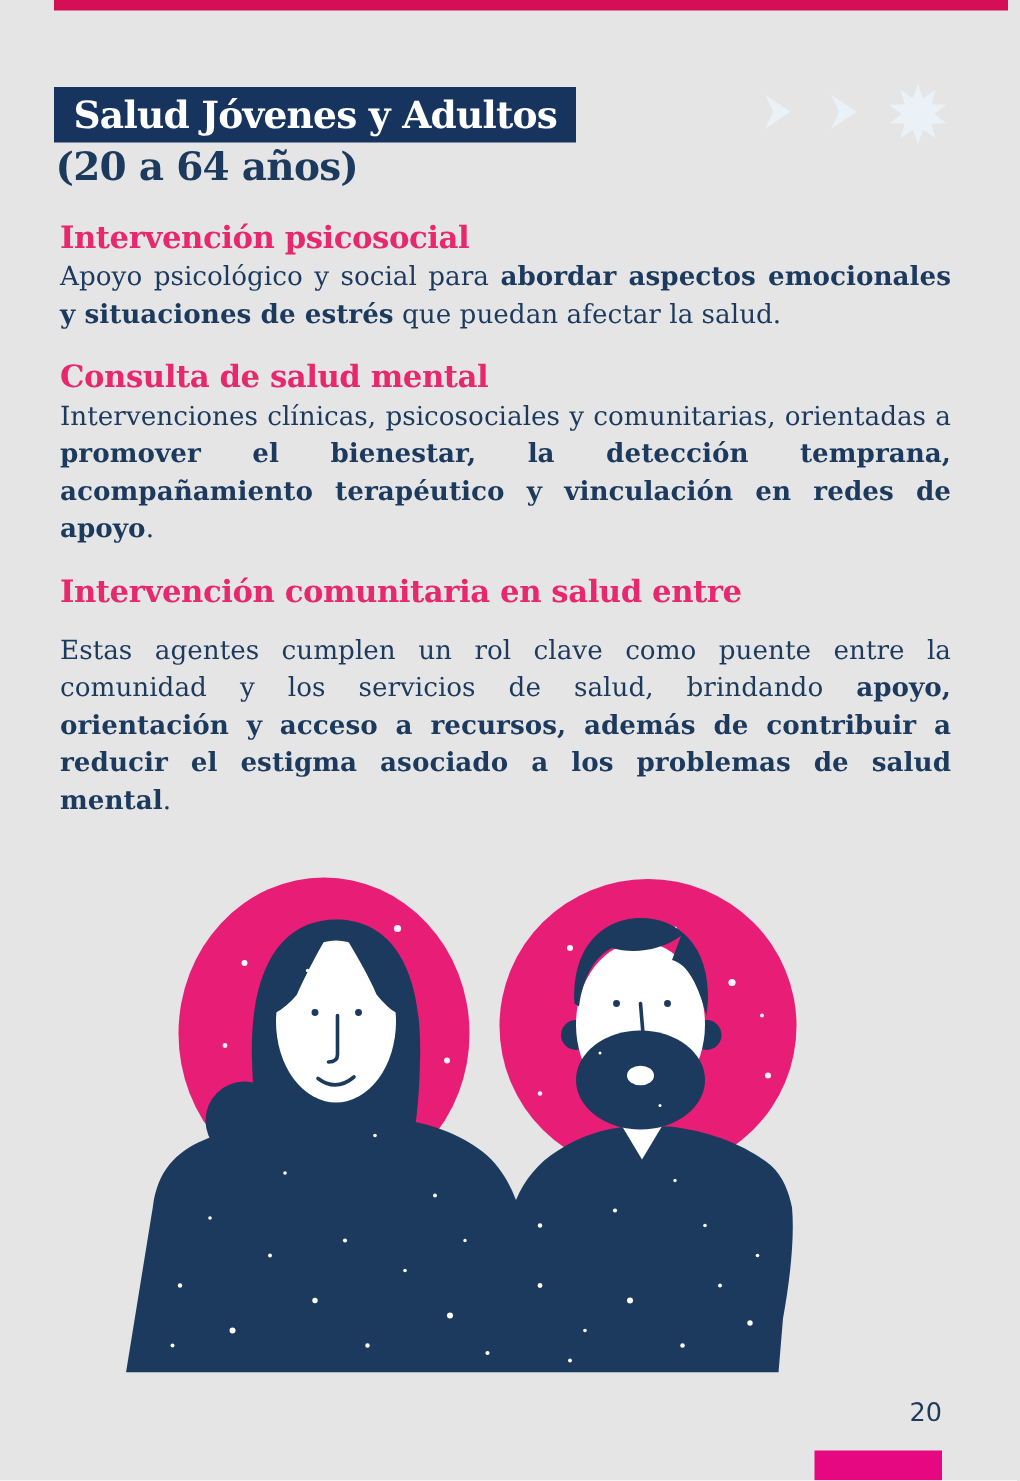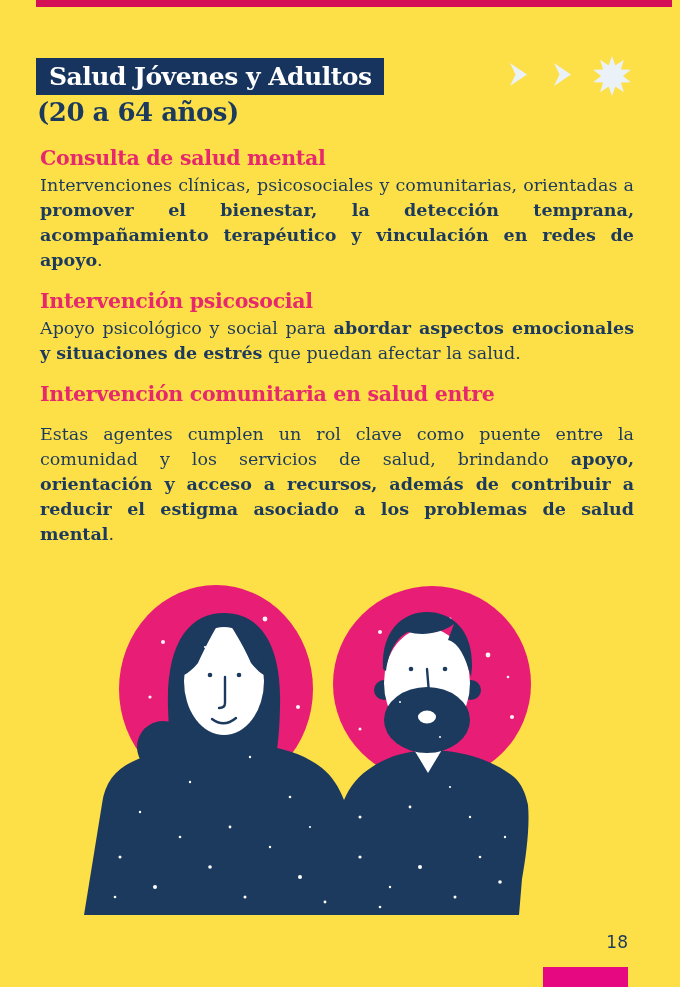--- a/index.html
+++ b/index.html
@@ -1,17 +1,17 @@
 <!DOCTYPE html>
 <html><head>
 <meta charset="utf-8">
 <style>
   html,body{margin:0;padding:0;background:#ffffff;}
   .page{
-    position:relative;width:680px;height:987px;background:#fde047;overflow:hidden;
+    position:relative;width:680px;height:987px;background:#e5e5e5;overflow:hidden;
     font-family:"DejaVu Serif", serif;color:#1c3a5e;
   }
   .topbar{position:absolute;left:36px;top:0;width:636px;height:7px;background:#d50f56;}
   .titlebox{
     position:absolute;left:36px;top:58px;height:37px;background:#16345e;color:#ffffff;
     display:inline-flex;align-items:center;padding:0 13px;font-size:25px;font-weight:bold;
     letter-spacing:-0.5px;white-space:nowrap;
   }
   .subtitle{
     position:absolute;left:37px;top:97px;font-size:26px;font-weight:bold;color:#1c3a5e;
@@ -54,26 +54,26 @@
   </svg>
   <svg class="decor" style="left:554px;top:63px;" width="18" height="23" viewBox="0 0 18 23">
     <polygon points="0,0 17,11.5 0,23 5.5,11.5" fill="#eaf1f7"></polygon>
   </svg>
   <svg class="decor" style="left:592px;top:56px;" width="40" height="40" viewBox="0 0 40 40">
     <polygon fill="#eaf1f7" points="20,0 23.4,9.5 31.8,3.8 28.9,13.5 39,13.8 31,20 39,26.2 28.9,26.5 31.8,36.2 23.4,30.5 20,40 16.6,30.5 8.2,36.2 11.1,26.5 1,26.2 9,20 1,13.8 11.1,13.5 8.2,3.8 16.6,9.5"></polygon>
   </svg>
 
   <div class="content">
     <div class="section">
+      <h3>Intervención psicosocial</h3>
+      <p><span>Apoyo psicológico y social para </span><b>abordar aspectos emocionales y situaciones de estrés</b><span> que puedan afectar la salud.</span></p>
+    </div>
+    <div class="section">
       <h3>Consulta de salud mental</h3>
       <p><span>Intervenciones clínicas, psicosociales y comunitarias, orientadas a </span><b>promover el bienestar, la detección temprana, acompañamiento terapéutico y vinculación en redes de apoyo</b><span>.</span></p>
-    </div>
-    <div class="section">
-      <h3>Intervención psicosocial</h3>
-      <p><span>Apoyo psicológico y social para </span><b>abordar aspectos emocionales y situaciones de estrés</b><span> que puedan afectar la salud.</span></p>
     </div>
     <div class="section">
       <h3>Intervención comunitaria en salud entre</h3>
     </div>
     <p class="extra"><span>Estas agentes cumplen un rol clave como puente entre la comunidad y los servicios de salud, brindando </span><b>apoyo, orientación y acceso a recursos, además de contribuir a reducir el estigma asociado a los problemas de salud mental</b><span>.</span></p>
   </div>
 
   <svg class="illu" width="560" height="358" viewBox="0 0 560 358">
 
     <g>
@@ -157,16 +157,16 @@
         <circle cx="170" cy="270" r="1.4"></circle>
       <circle cx="320" cy="350" r="1.3"></circle>
         <circle cx="250" cy="270" r="1.1"></circle>
         <circle cx="145" cy="90" r="1.1"></circle>
       <circle cx="190" cy="200" r="1.2"></circle>
         <circle cx="380" cy="180" r="1"></circle>
         <circle cx="340" cy="145" r="1"></circle>
     </g>
   </svg>
 
-  <div class="pagenum">18</div>
+  <div class="pagenum">20</div>
   <div class="footrect"></div>
 
 </div>
 
 </body></html>

